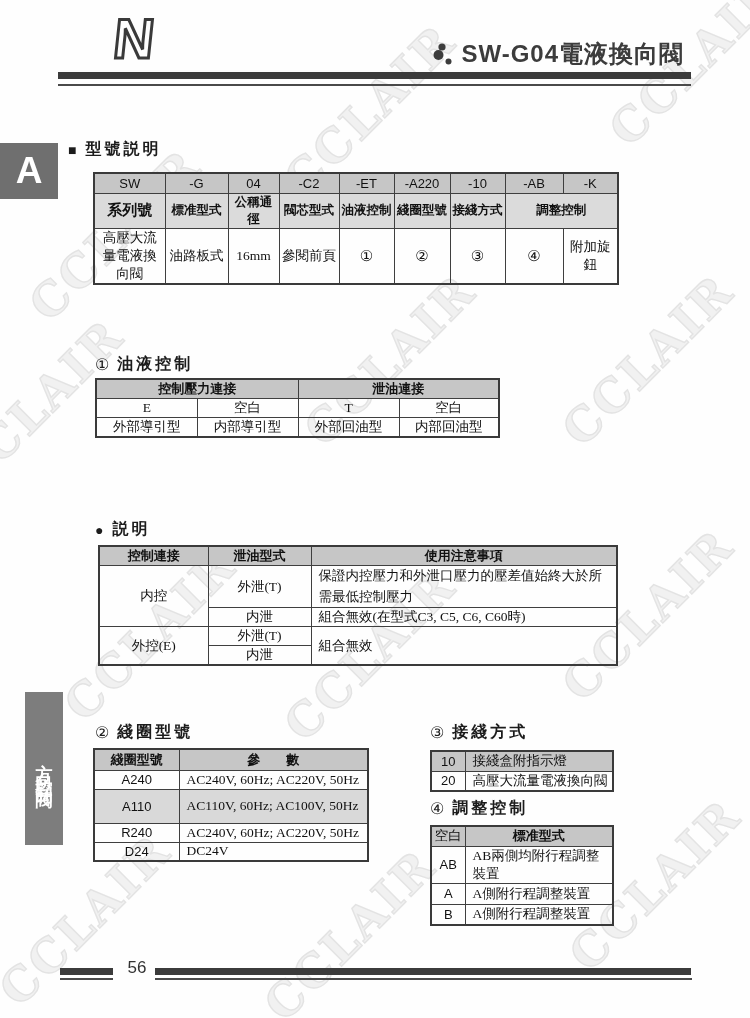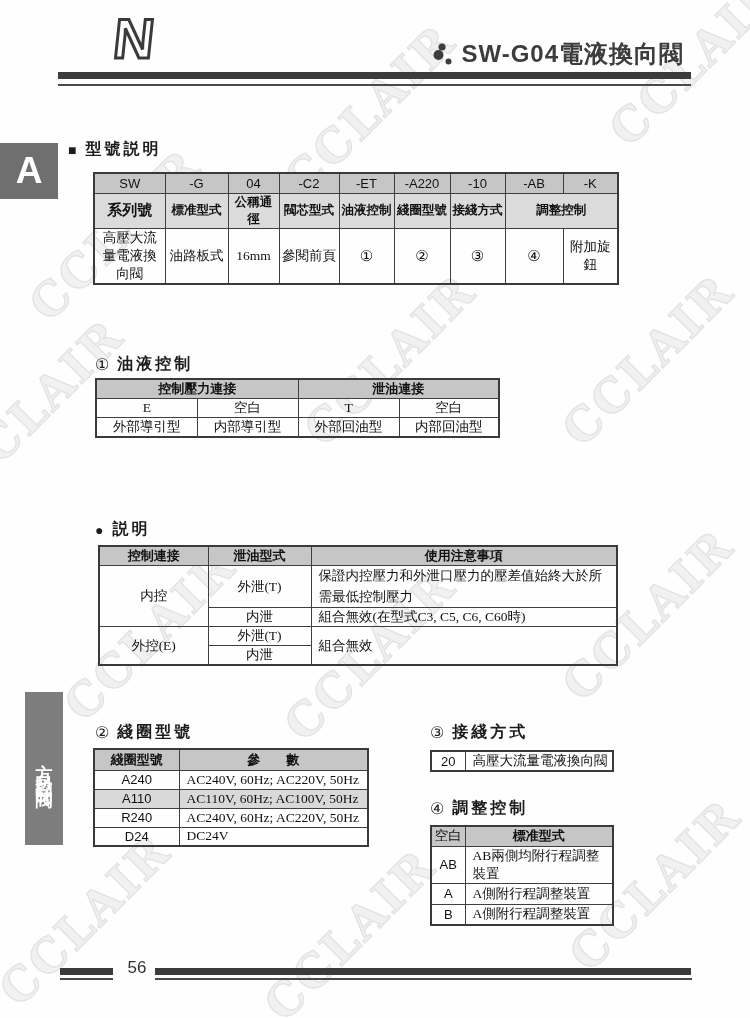--- a/index.html
+++ b/index.html
@@ -216,21 +216,21 @@
       </colgroup>
     <tbody>
         <tr style="height:21px">
       <td class="gray bold">綫圈型號</td>
       <td class="gray bold">參　　數</td>
     </tr>
     <tr style="height:19px">
       <td class="sans">A240</td>
       <td class="serif left">AC240V, 60Hz; AC220V, 50Hz</td>
     </tr>
-    <tr style="height:19px">
+    <tr style="height:34px">
       <td class="sans hl">A110</td>
       <td class="serif left hl">AC110V, 60Hz; AC100V, 50Hz</td>
     </tr>
     <tr style="height:19px">
       <td class="sans">R240</td>
       <td class="serif left">AC240V, 60Hz; AC220V, 50Hz</td>
     </tr>
     <tr style="height:19px">
       <td class="sans">D24</td>
       <td class="serif left">DC24V</td>
@@ -242,20 +242,24 @@
     <span class="num">③</span>
     <span>接綫方式</span>
   </div>
 
   <table style="left:430px;top:750px;width:182px">
     <colgroup>
         <col style="width:34px">
         <col style="width:148px">
       </colgroup>
     <tbody>
+        <tr style="height:20px">
+      <td class="gray sans">10</td>
+      <td class="gray serif left">接綫盒附指示燈</td>
+    </tr>
     <tr style="height:20px">
       <td class="sans">20</td>
       <td class="serif left">高壓大流量電液換向閥</td>
     </tr>
   </tbody>
     </table>
 
   <div class="sec-head" style="left:430px;top:798px">
     <span class="num">④</span>
     <span>調整控制</span>

